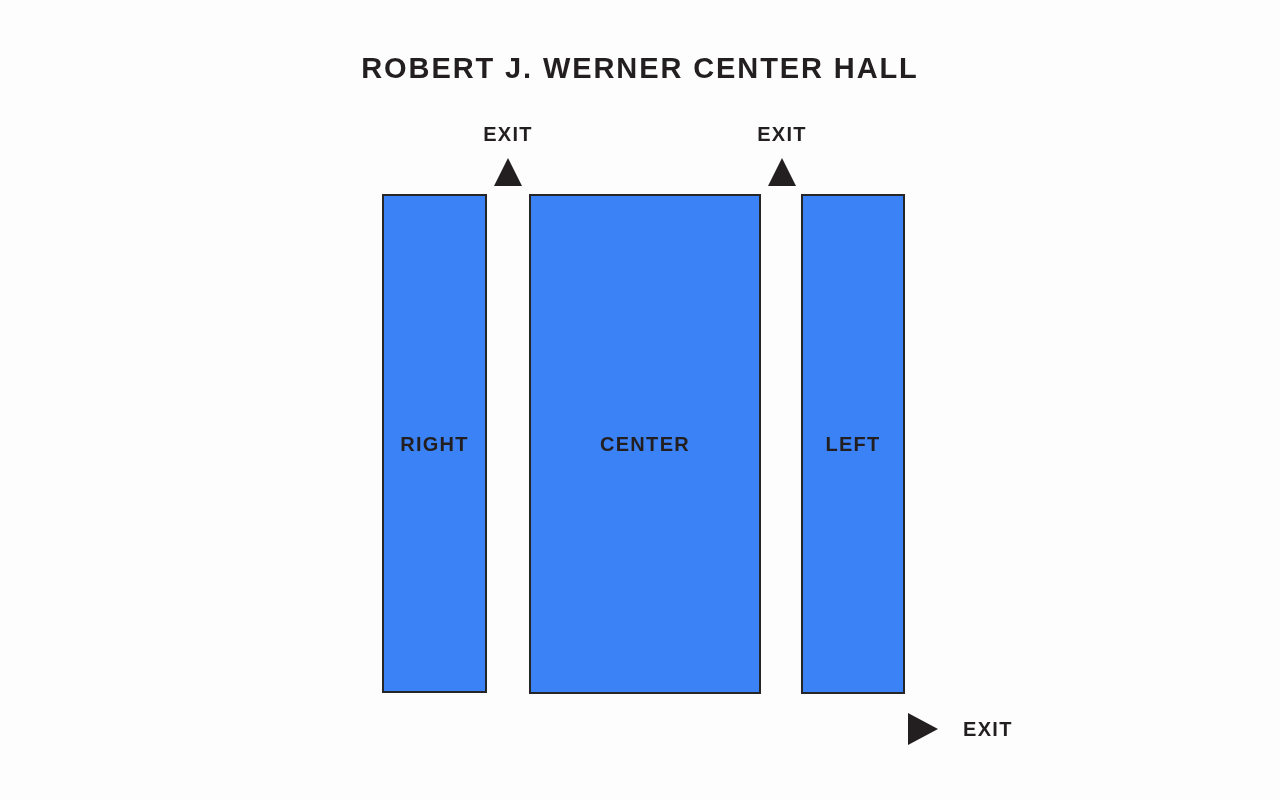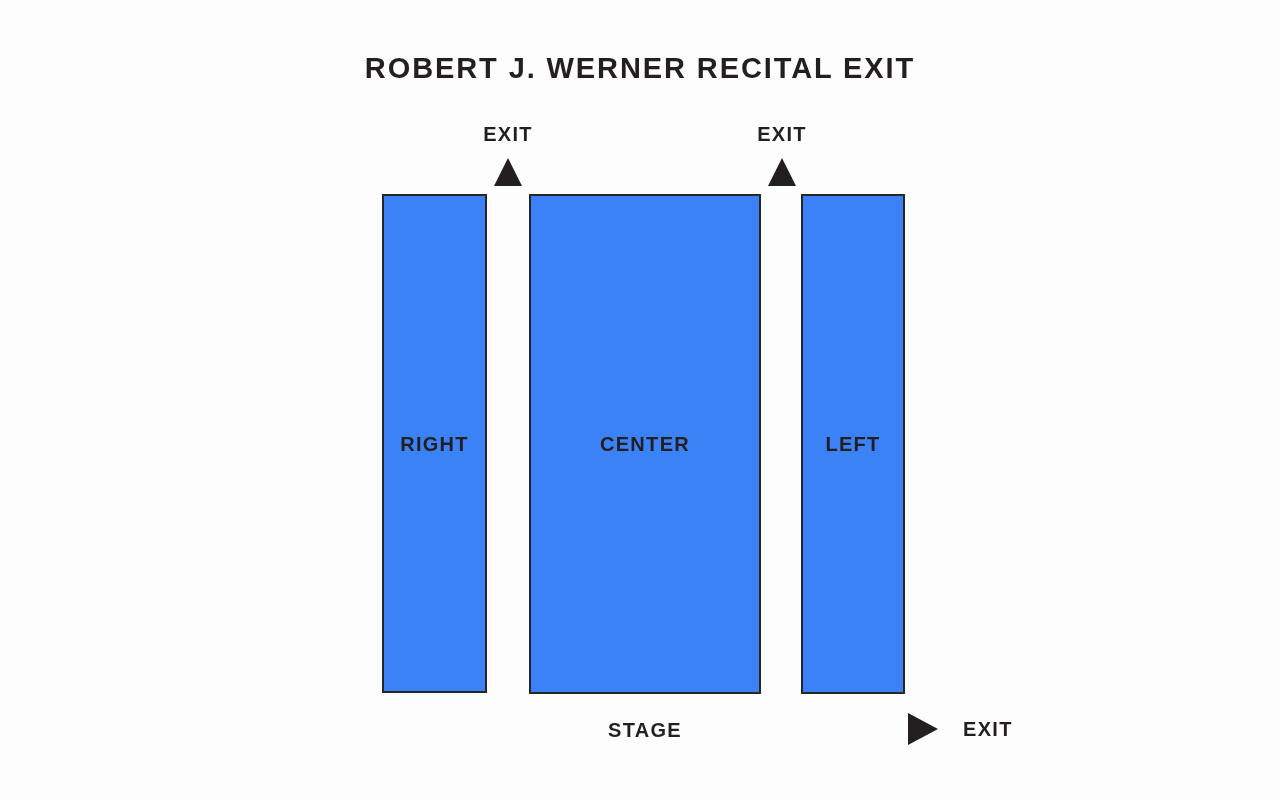--- a/index.html
+++ b/index.html
@@ -120,21 +120,21 @@
     letter-spacing: 1.3px;
     color: #231f20;
     white-space: nowrap;
   }
 </style>
 </head>
 <body>
 
 <div id="seatmap">
 
-  <div class="venue-title">ROBERT J. WERNER RECITAL EXIT</div>
+  <div class="venue-title">ROBERT J. WERNER CENTER HALL</div>
 
   <div class="exit-marker-top first">
     <div class="exit-text">EXIT</div>
     <div class="tri-up"></div>
   </div>
 
   <div class="exit-marker-top second">
     <div class="exit-text">EXIT</div>
     <div class="tri-up"></div>
   </div>
@@ -144,20 +144,19 @@
   </div>
 
   <div class="section-box center">
     <div class="section-label">CENTER</div>
   </div>
 
   <div class="section-box left">
     <div class="section-label">LEFT</div>
   </div>
 
-  <div class="stage-label">STAGE</div>
 
   <div class="exit-marker-side">
     <div class="tri-right"></div>
     <div class="exit-text">EXIT</div>
   </div>
 
 </div>
 
 </body></html>

